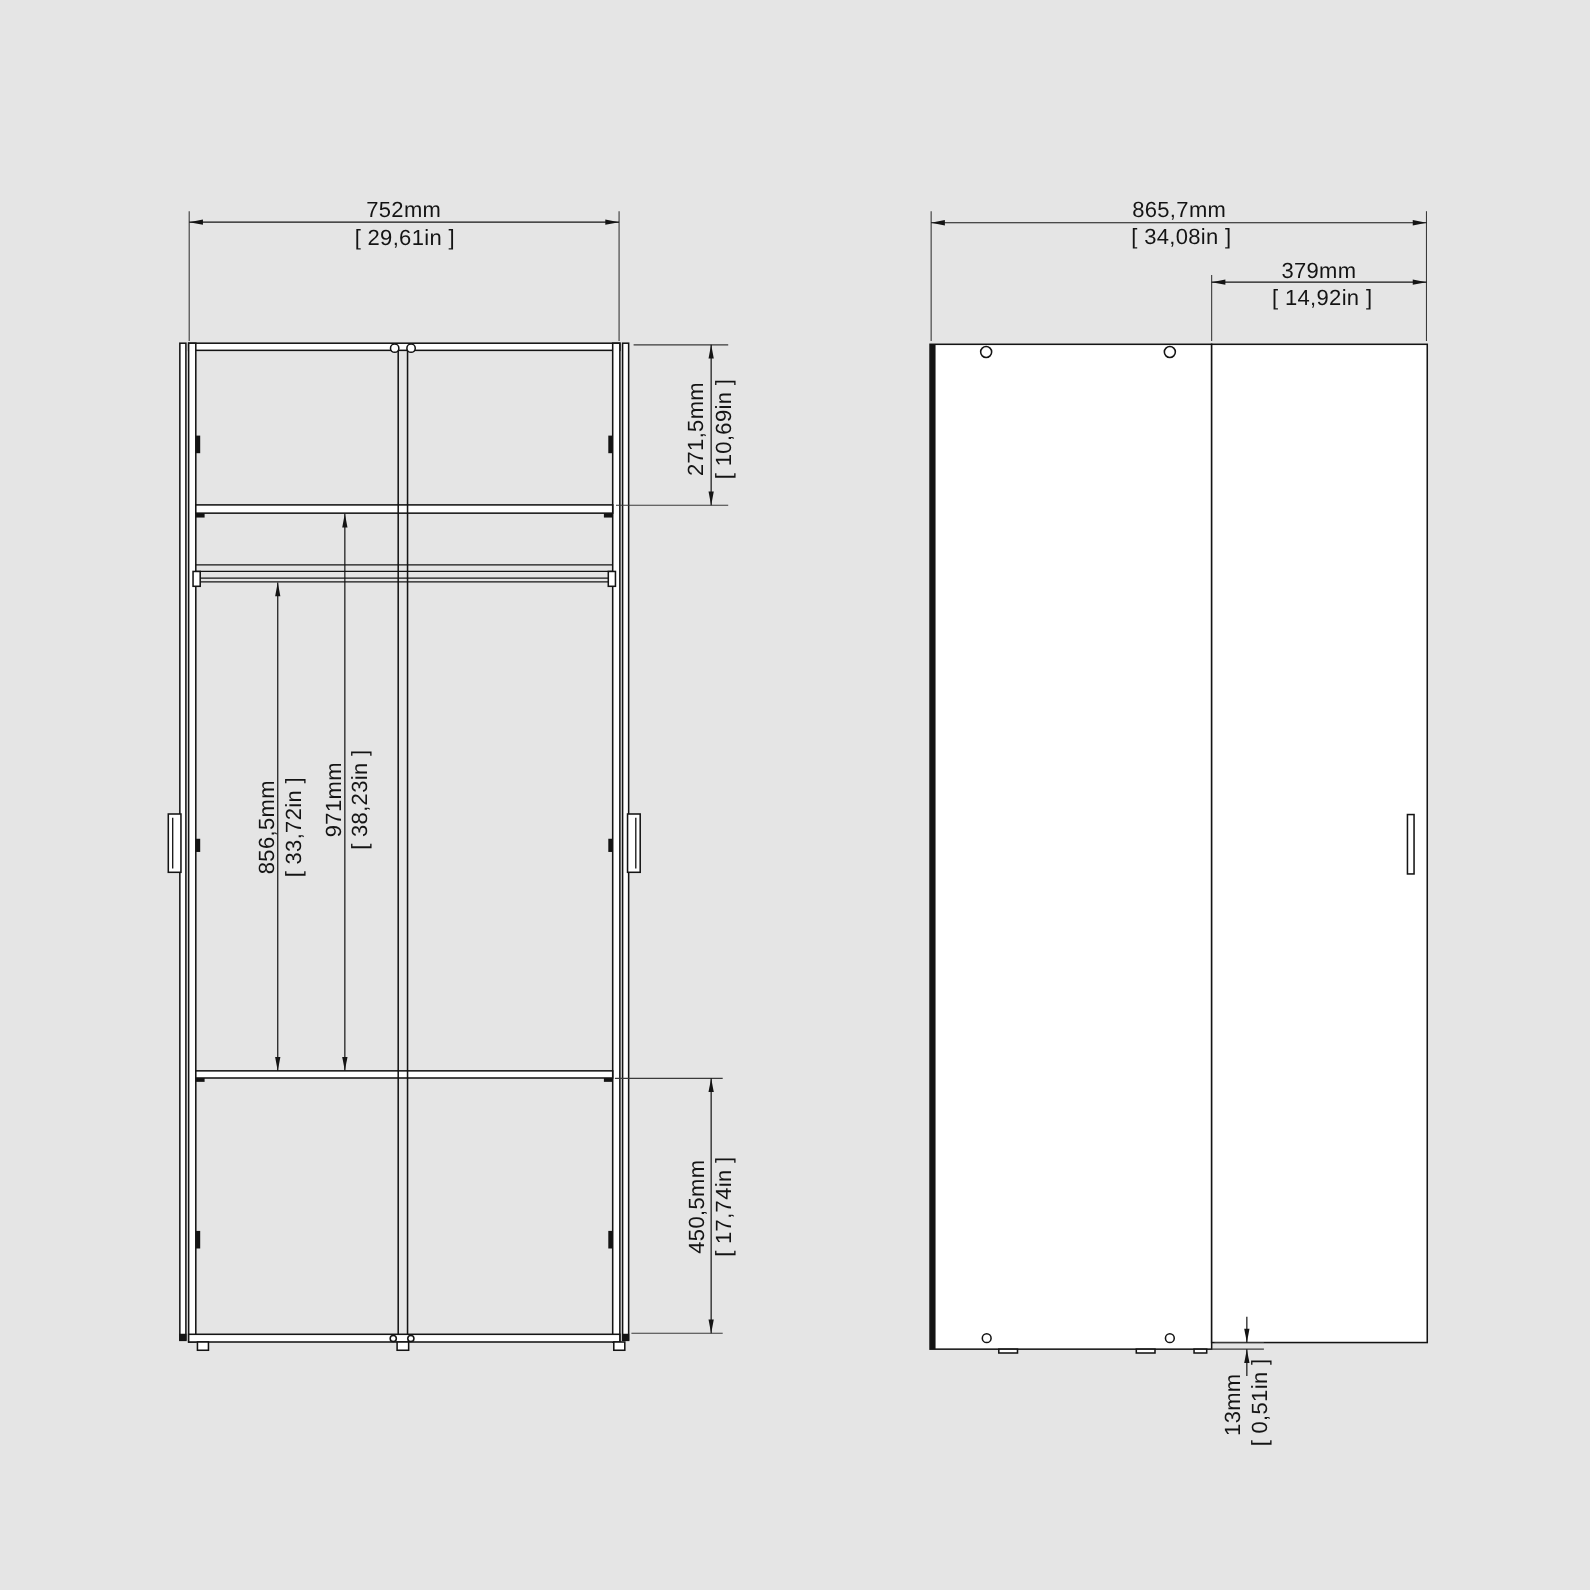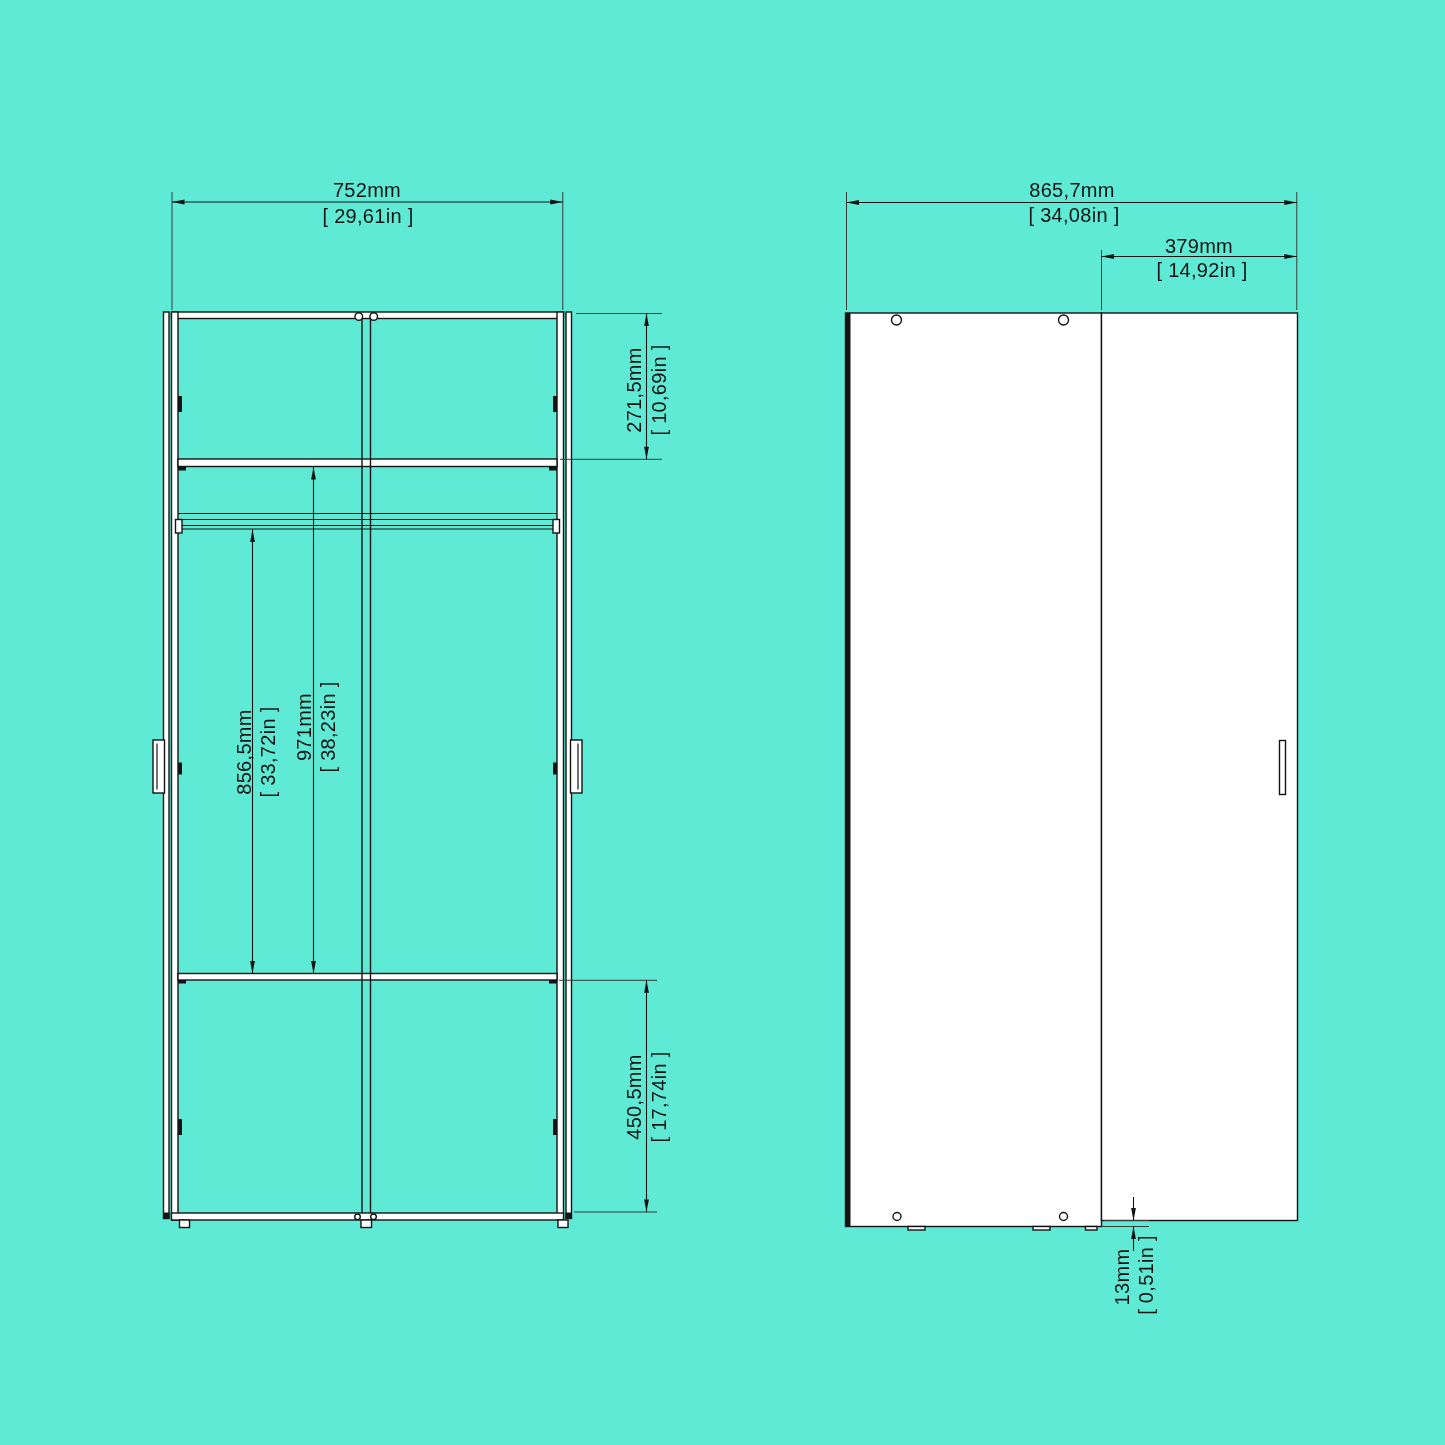--- a/index.html
+++ b/index.html
@@ -1,16 +1,16 @@
 <!DOCTYPE html>
 <html><head>
 <meta charset="utf-8">
 <style>
   html,body{margin:0;padding:0;background:#ffffff;}
-  .canvas{position:relative;width:1445px;height:1445px;background:#5eead4;overflow:hidden;text-align:center;}
+  .canvas{position:relative;width:1445px;height:1445px;background:#e5e5e5;overflow:hidden;text-align:center;}
   svg{display:block;}
   svg text{
     font-family:"Liberation Sans","DejaVu Sans",sans-serif;
     font-size:20px;
     fill:#141414;
     letter-spacing:0.3px;
   }
   .part{stroke:#141414;stroke-width:1.4;fill:#ffffff;}
   .partline{stroke:#141414;stroke-width:1.4;fill:none;}
   .thin{stroke:#141414;stroke-width:1.2;fill:none;}

